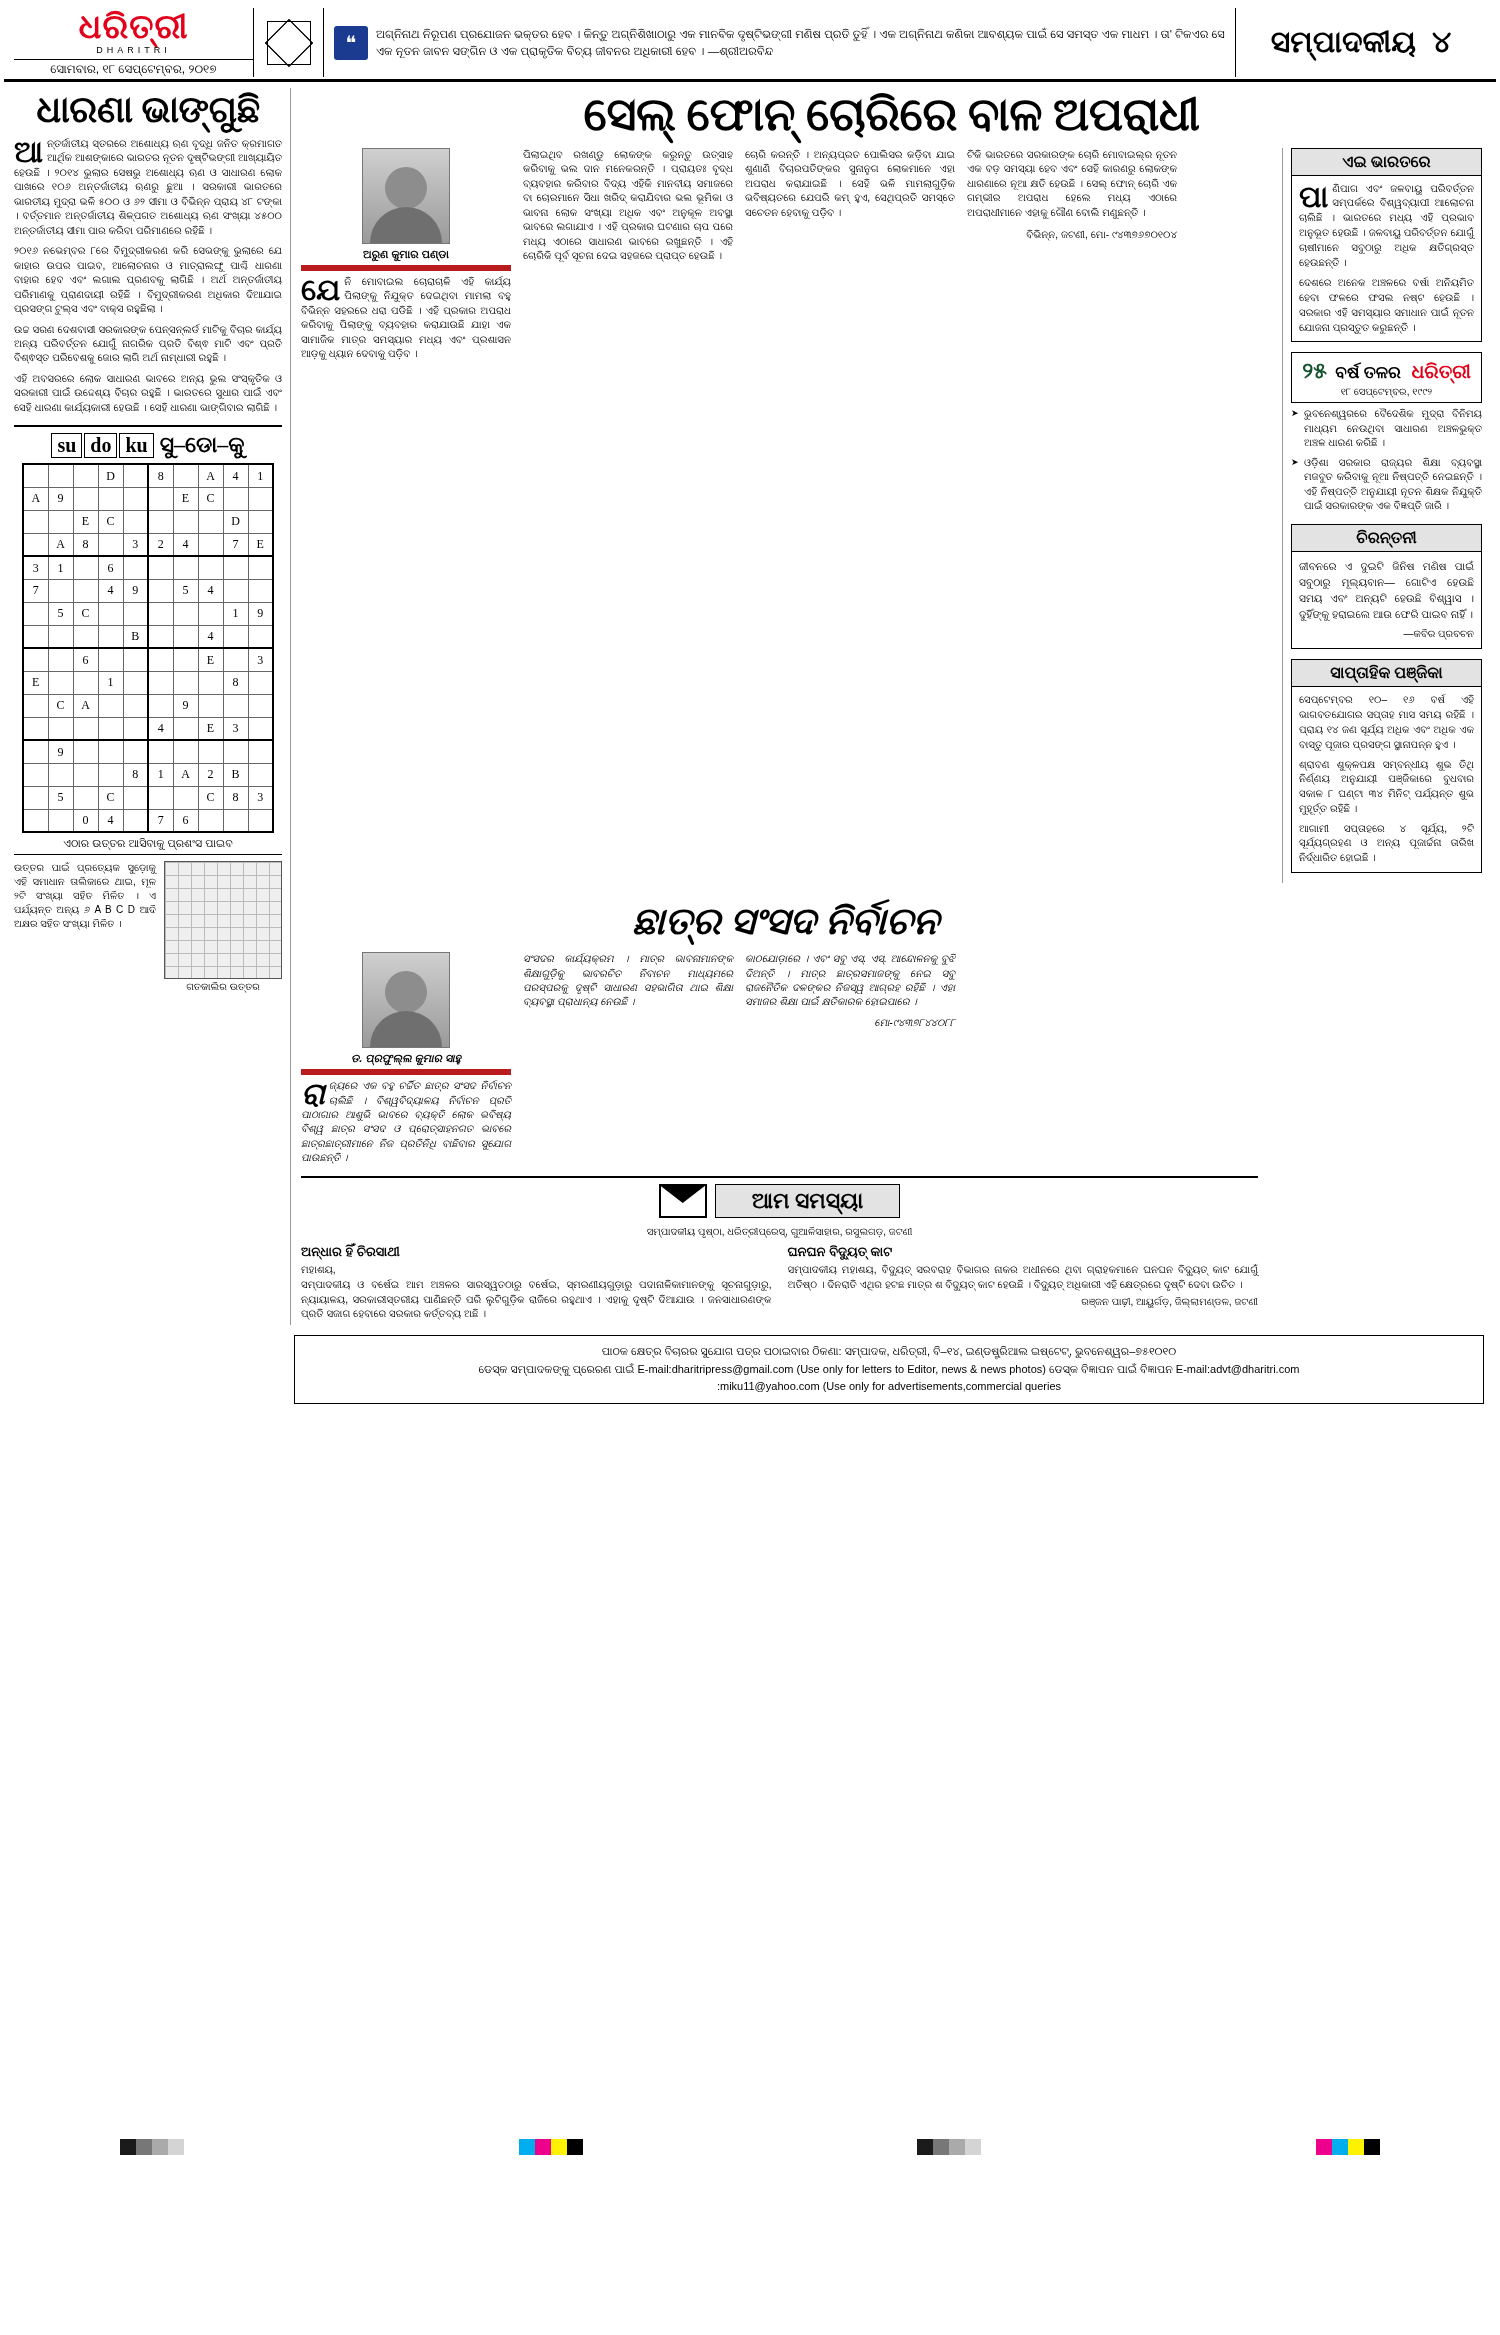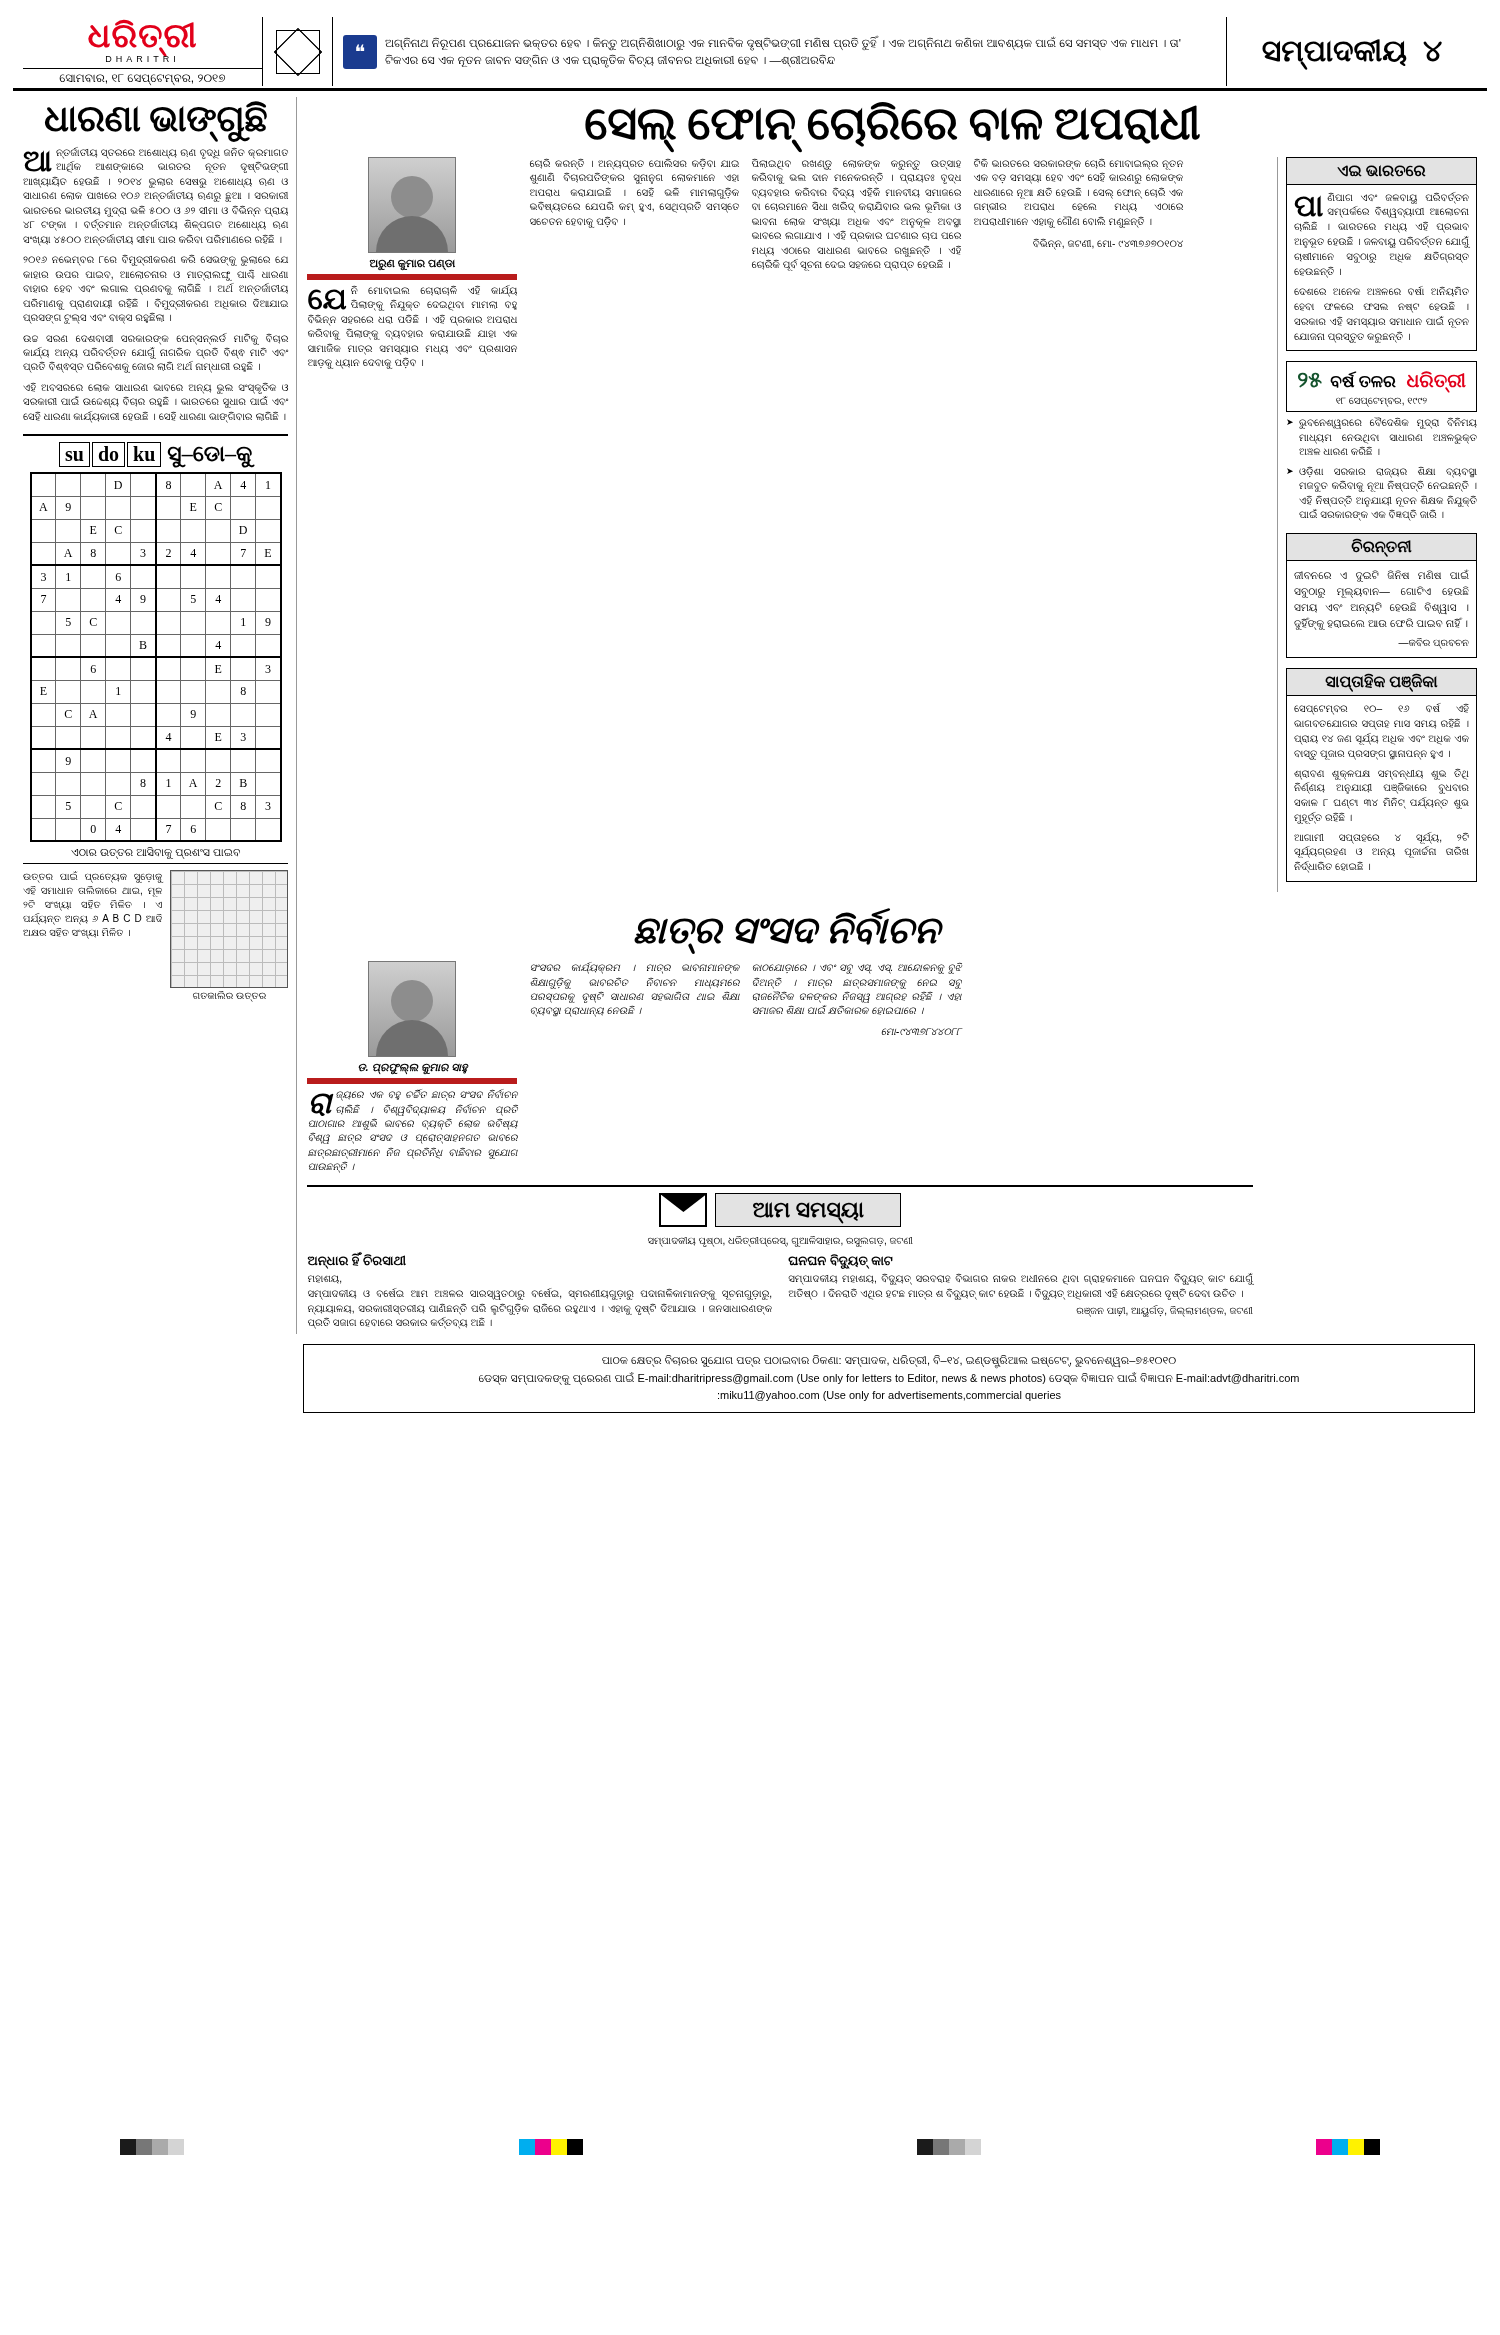--- a/index.html
+++ b/index.html
@@ -10,21 +10,21 @@
   body {
     width: 1500px; height: 2335px;
     font-family: "Liberation Sans", sans-serif;
     color: #000;
     position: relative;
     overflow: hidden;
   }
   .page {
     width: 1500px; height: 2156px;
     position: relative;
-    padding: 13px;
+    padding: 4px;
   }
 
   
   .masthead {
     display: flex;
     align-items: stretch;
     border-bottom: 3px solid #000;
     height: 78px;
     padding: 4px 10px 2px 10px;
   }
@@ -698,22 +698,22 @@
 
         <div style="flex:1;">
           <div style="display:flex; gap:12px;">
             <div style="width:210px;">
               <div class="author-block">
                 <div class="author-photo"></div>
                 <div class="author-name">ଅରୁଣ କୁମାର ପଣ୍ଡା</div>
               </div>
               <div class="bt dropcap">ଯେ ନି ମୋବାଇଲ ଚୋରାଚାଳି ଏହି କାର୍ଯ୍ୟ ପିଲାଙ୍କୁ ନିଯୁକ୍ତ ଦେଇଥିବା ମାମଲା ବହୁ ବିଭିନ୍ନ ସହରରେ ଧରା ପଡିଛି । ଏହି ପ୍ରକାର ଅପରାଧ କରିବାକୁ ପିଲାଙ୍କୁ ବ୍ୟବହାର କରାଯାଉଛି ଯାହା ଏକ ସାମାଜିକ ମାତ୍ର ସମସ୍ୟାର ମଧ୍ୟ ଏବଂ ପ୍ରଶାସନ ଆଡ଼କୁ ଧ୍ୟାନ ଦେବାକୁ ପଡ଼ିବ ।</div>
             </div>
+            <div style="width:210px;" class="bt">ପିଲାଇଥିବ ରଖଣ୍ଡୁ ଲୋକଙ୍କ କରୁନ୍ତୁ ଉତ୍ସାହ କରିବାକୁ ଭଲ ଦାନ ମନେକରନ୍ତି । ପ୍ରାୟତଃ ବୃଦ୍ଧ ବ୍ୟବହାର କରିବାର ବିଦ୍ୟ ଏହିକି ମାନବୀୟ ସମାଜରେ ବା ଚୋରମାନେ ସିଧା ଖରିଦ୍ କରାଯିବାର ଭଲ ଭୂମିକା ଓ ଭାବନା ଲୋକ ସଂଖ୍ୟା ଅଧିକ ଏବଂ ଅନୁକୂଳ ଅବସ୍ଥା ଭାବରେ ଲଗାଯାଏ । ଏହି ପ୍ରକାର ଘଟଣାର ଚାପ ପରେ ମଧ୍ୟ ଏଠାରେ ସାଧାରଣ ଭାବରେ ରଖୁଛନ୍ତି । ଏହି ଚୋରିକି ପୂର୍ବ ସୂଚନା ଦେଇ ସହଜରେ ପ୍ରାପ୍ତ ହେଉଛି ।</div>
             <div style="width:210px;" class="bt">ଚୋରି କରନ୍ତି । ଅନ୍ୟପ୍ରତ ପୋଲିସର କଡ଼ିବା ଯାଇ ଶୁଣାଣି ବିଚାରପତିଙ୍କର ସୁନାନୁଗ ଲୋକମାନେ ଏହା ଅପରାଧ କରାଯାଇଛି । ସେହି ଭଳି ମାମଲାଗୁଡ଼ିକ ଭବିଷ୍ୟତରେ ଯେପରି କମ୍ ହୁଏ, ସେଥିପ୍ରତି ସମସ୍ତେ ସଚେତନ ହେବାକୁ ପଡ଼ିବ ।</div>
-            <div style="width:210px;" class="bt">ପିଲାଇଥିବ ରଖଣ୍ଡୁ ଲୋକଙ୍କ କରୁନ୍ତୁ ଉତ୍ସାହ କରିବାକୁ ଭଲ ଦାନ ମନେକରନ୍ତି । ପ୍ରାୟତଃ ବୃଦ୍ଧ ବ୍ୟବହାର କରିବାର ବିଦ୍ୟ ଏହିକି ମାନବୀୟ ସମାଜରେ ବା ଚୋରମାନେ ସିଧା ଖରିଦ୍ କରାଯିବାର ଭଲ ଭୂମିକା ଓ ଭାବନା ଲୋକ ସଂଖ୍ୟା ଅଧିକ ଏବଂ ଅନୁକୂଳ ଅବସ୍ଥା ଭାବରେ ଲଗାଯାଏ । ଏହି ପ୍ରକାର ଘଟଣାର ଚାପ ପରେ ମଧ୍ୟ ଏଠାରେ ସାଧାରଣ ଭାବରେ ରଖୁଛନ୍ତି । ଏହି ଚୋରିକି ପୂର୍ବ ସୂଚନା ଦେଇ ସହଜରେ ପ୍ରାପ୍ତ ହେଉଛି ।</div>
             <div style="width:210px;">
               <div class="bt">ଟିକି ଭାରତରେ ସରକାରଙ୍କ ଚୋରି ମୋବାଇଲ୍‌ର ନୂତନ ଏକ ବଡ଼ ସମସ୍ୟା ହେବ ଏବଂ ସେହି କାରଣରୁ ଲୋକଙ୍କ ଧାରଣାରେ ନୂଆ କ୍ଷତି ହେଉଛି । ସେଲ୍ ଫୋନ୍ ଚୋରି ଏକ ଗମ୍ଭୀର ଅପରାଧ ହେଲେ ମଧ୍ୟ ଏଠାରେ ଅପରାଧୀମାନେ ଏହାକୁ ଗୌଣ ବୋଲି ମଣୁଛନ୍ତି ।</div>
               <div class="bt" style="text-align:right; margin-top:8px;">ବିଭିନ୍ନ, ଜଟଣୀ, ମୋ- ୯୪୩୭୬୭୦୧୦୪</div>
             </div>
           </div>
         </div>
 
         <div style="width:200px;" class="rule-v">
           <div style="padding-left:8px;">
             <div class="box">

